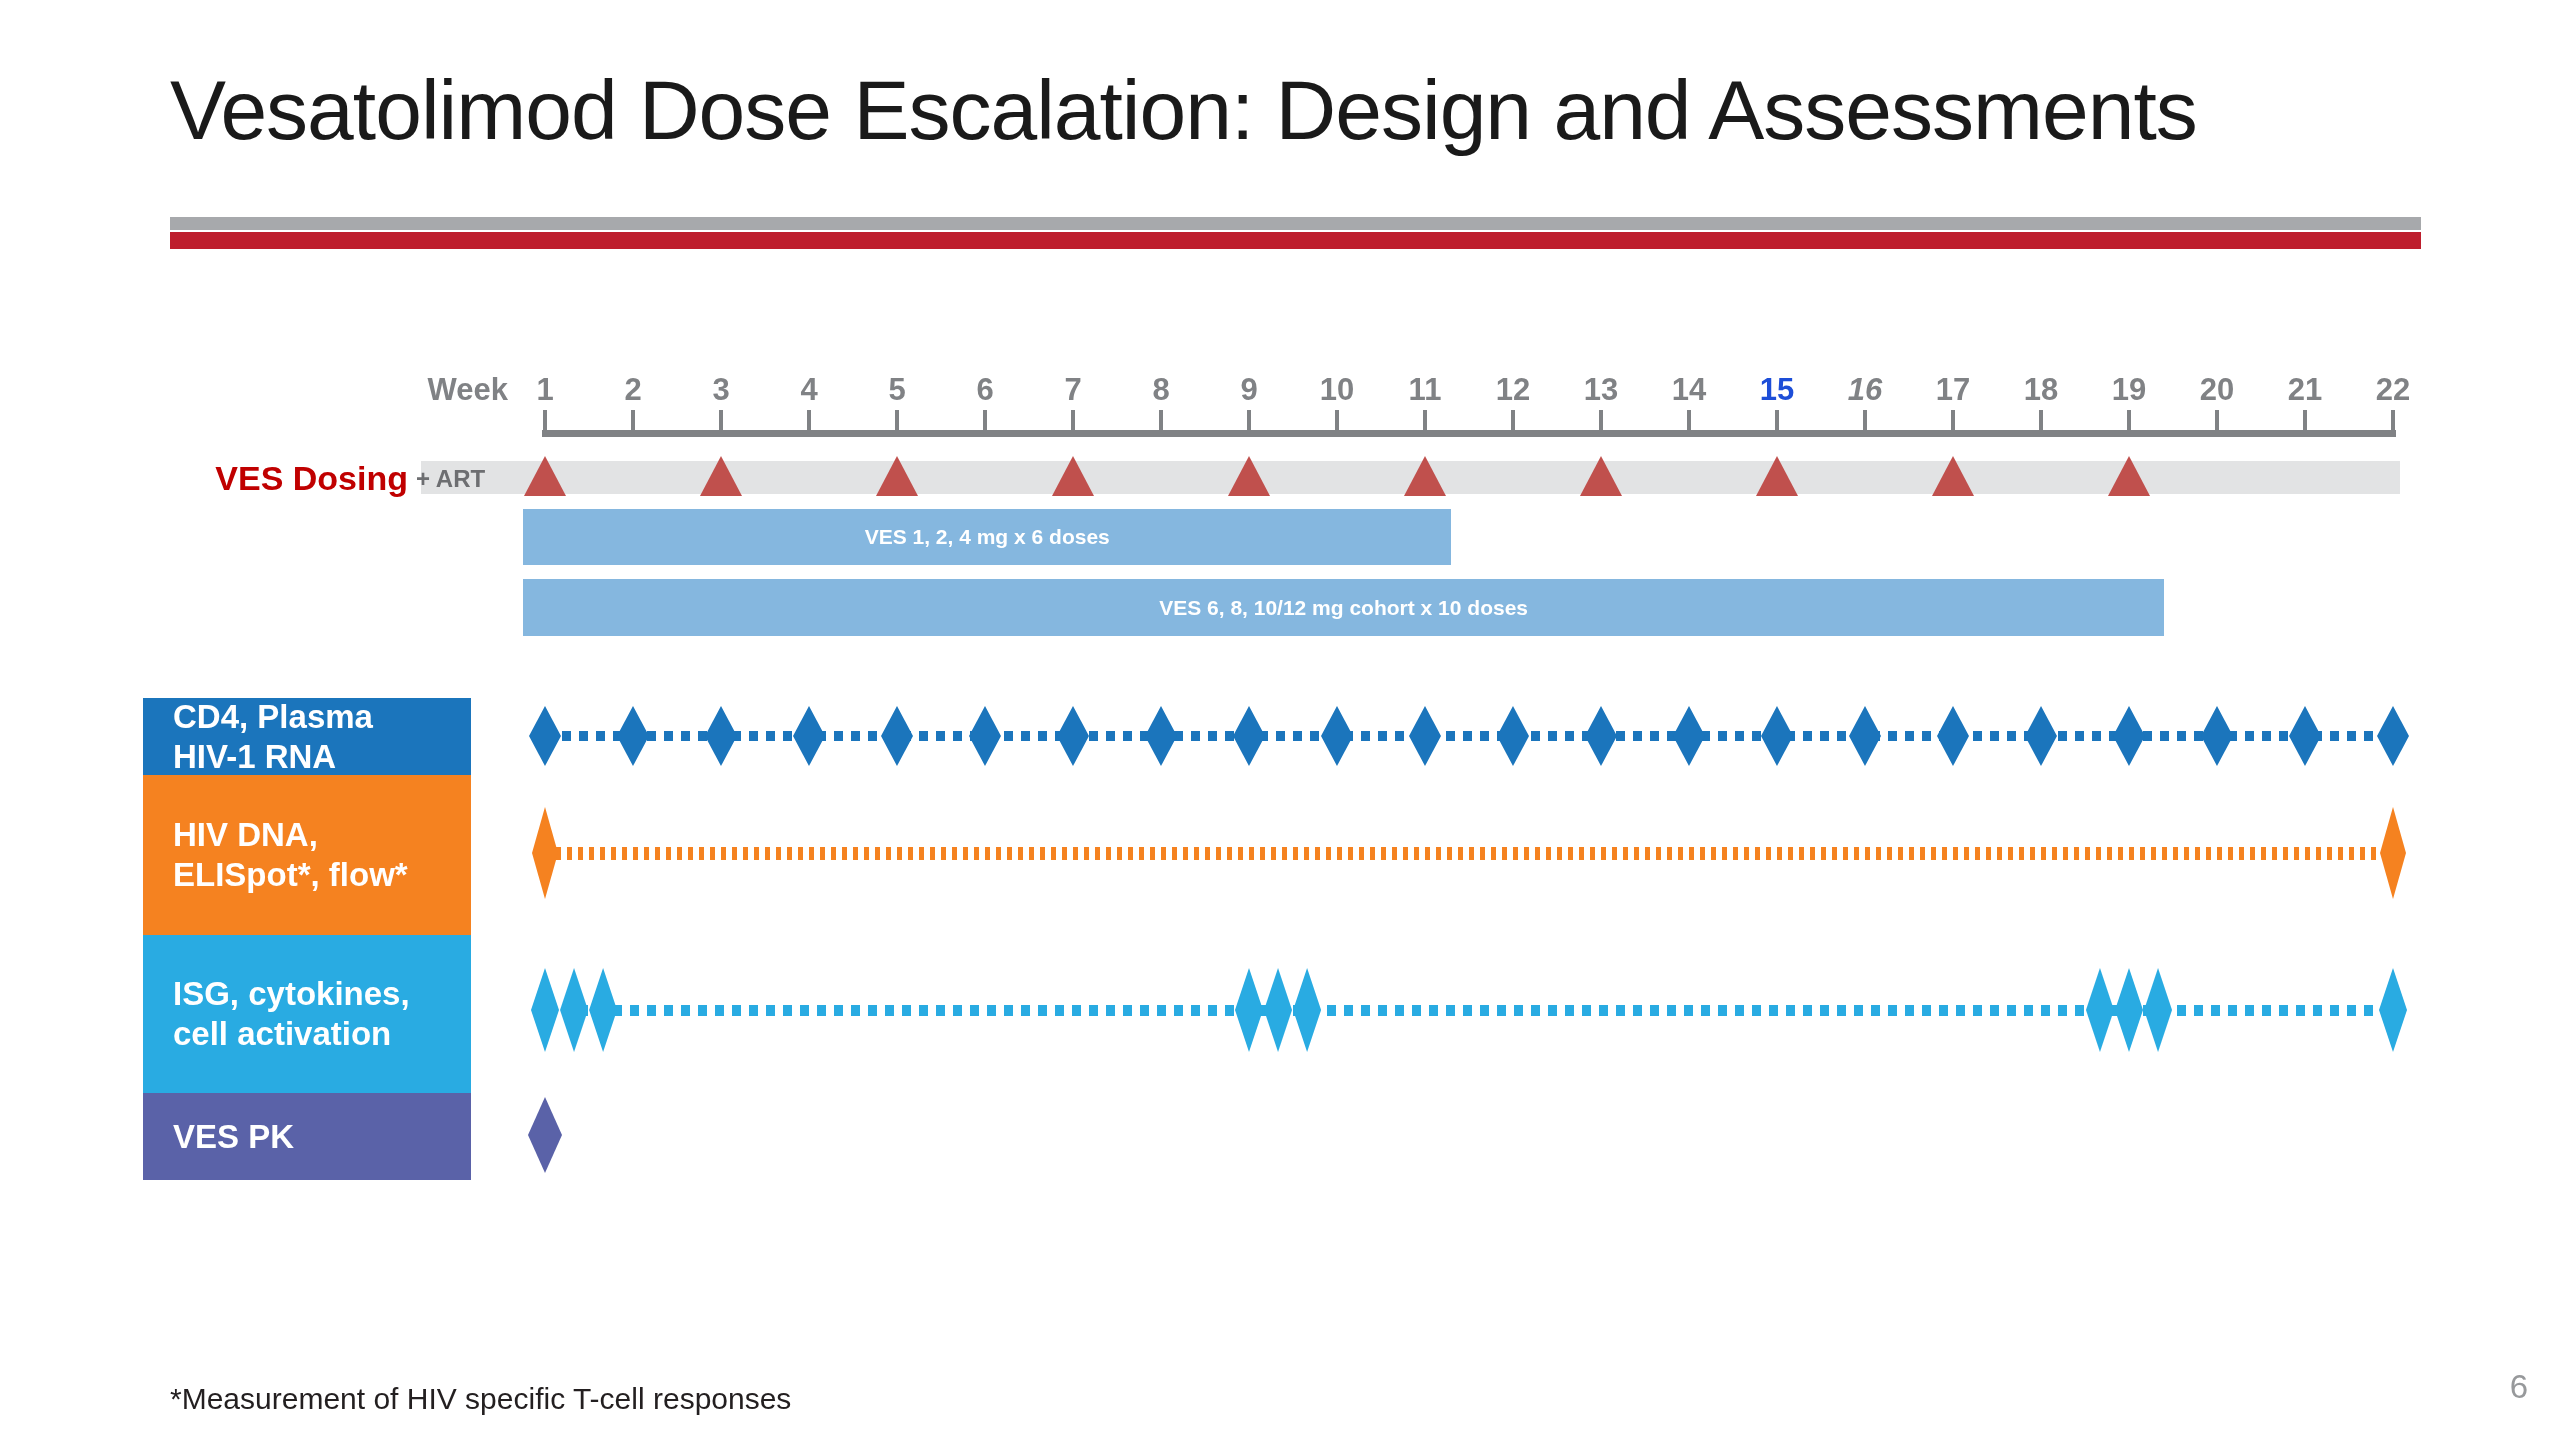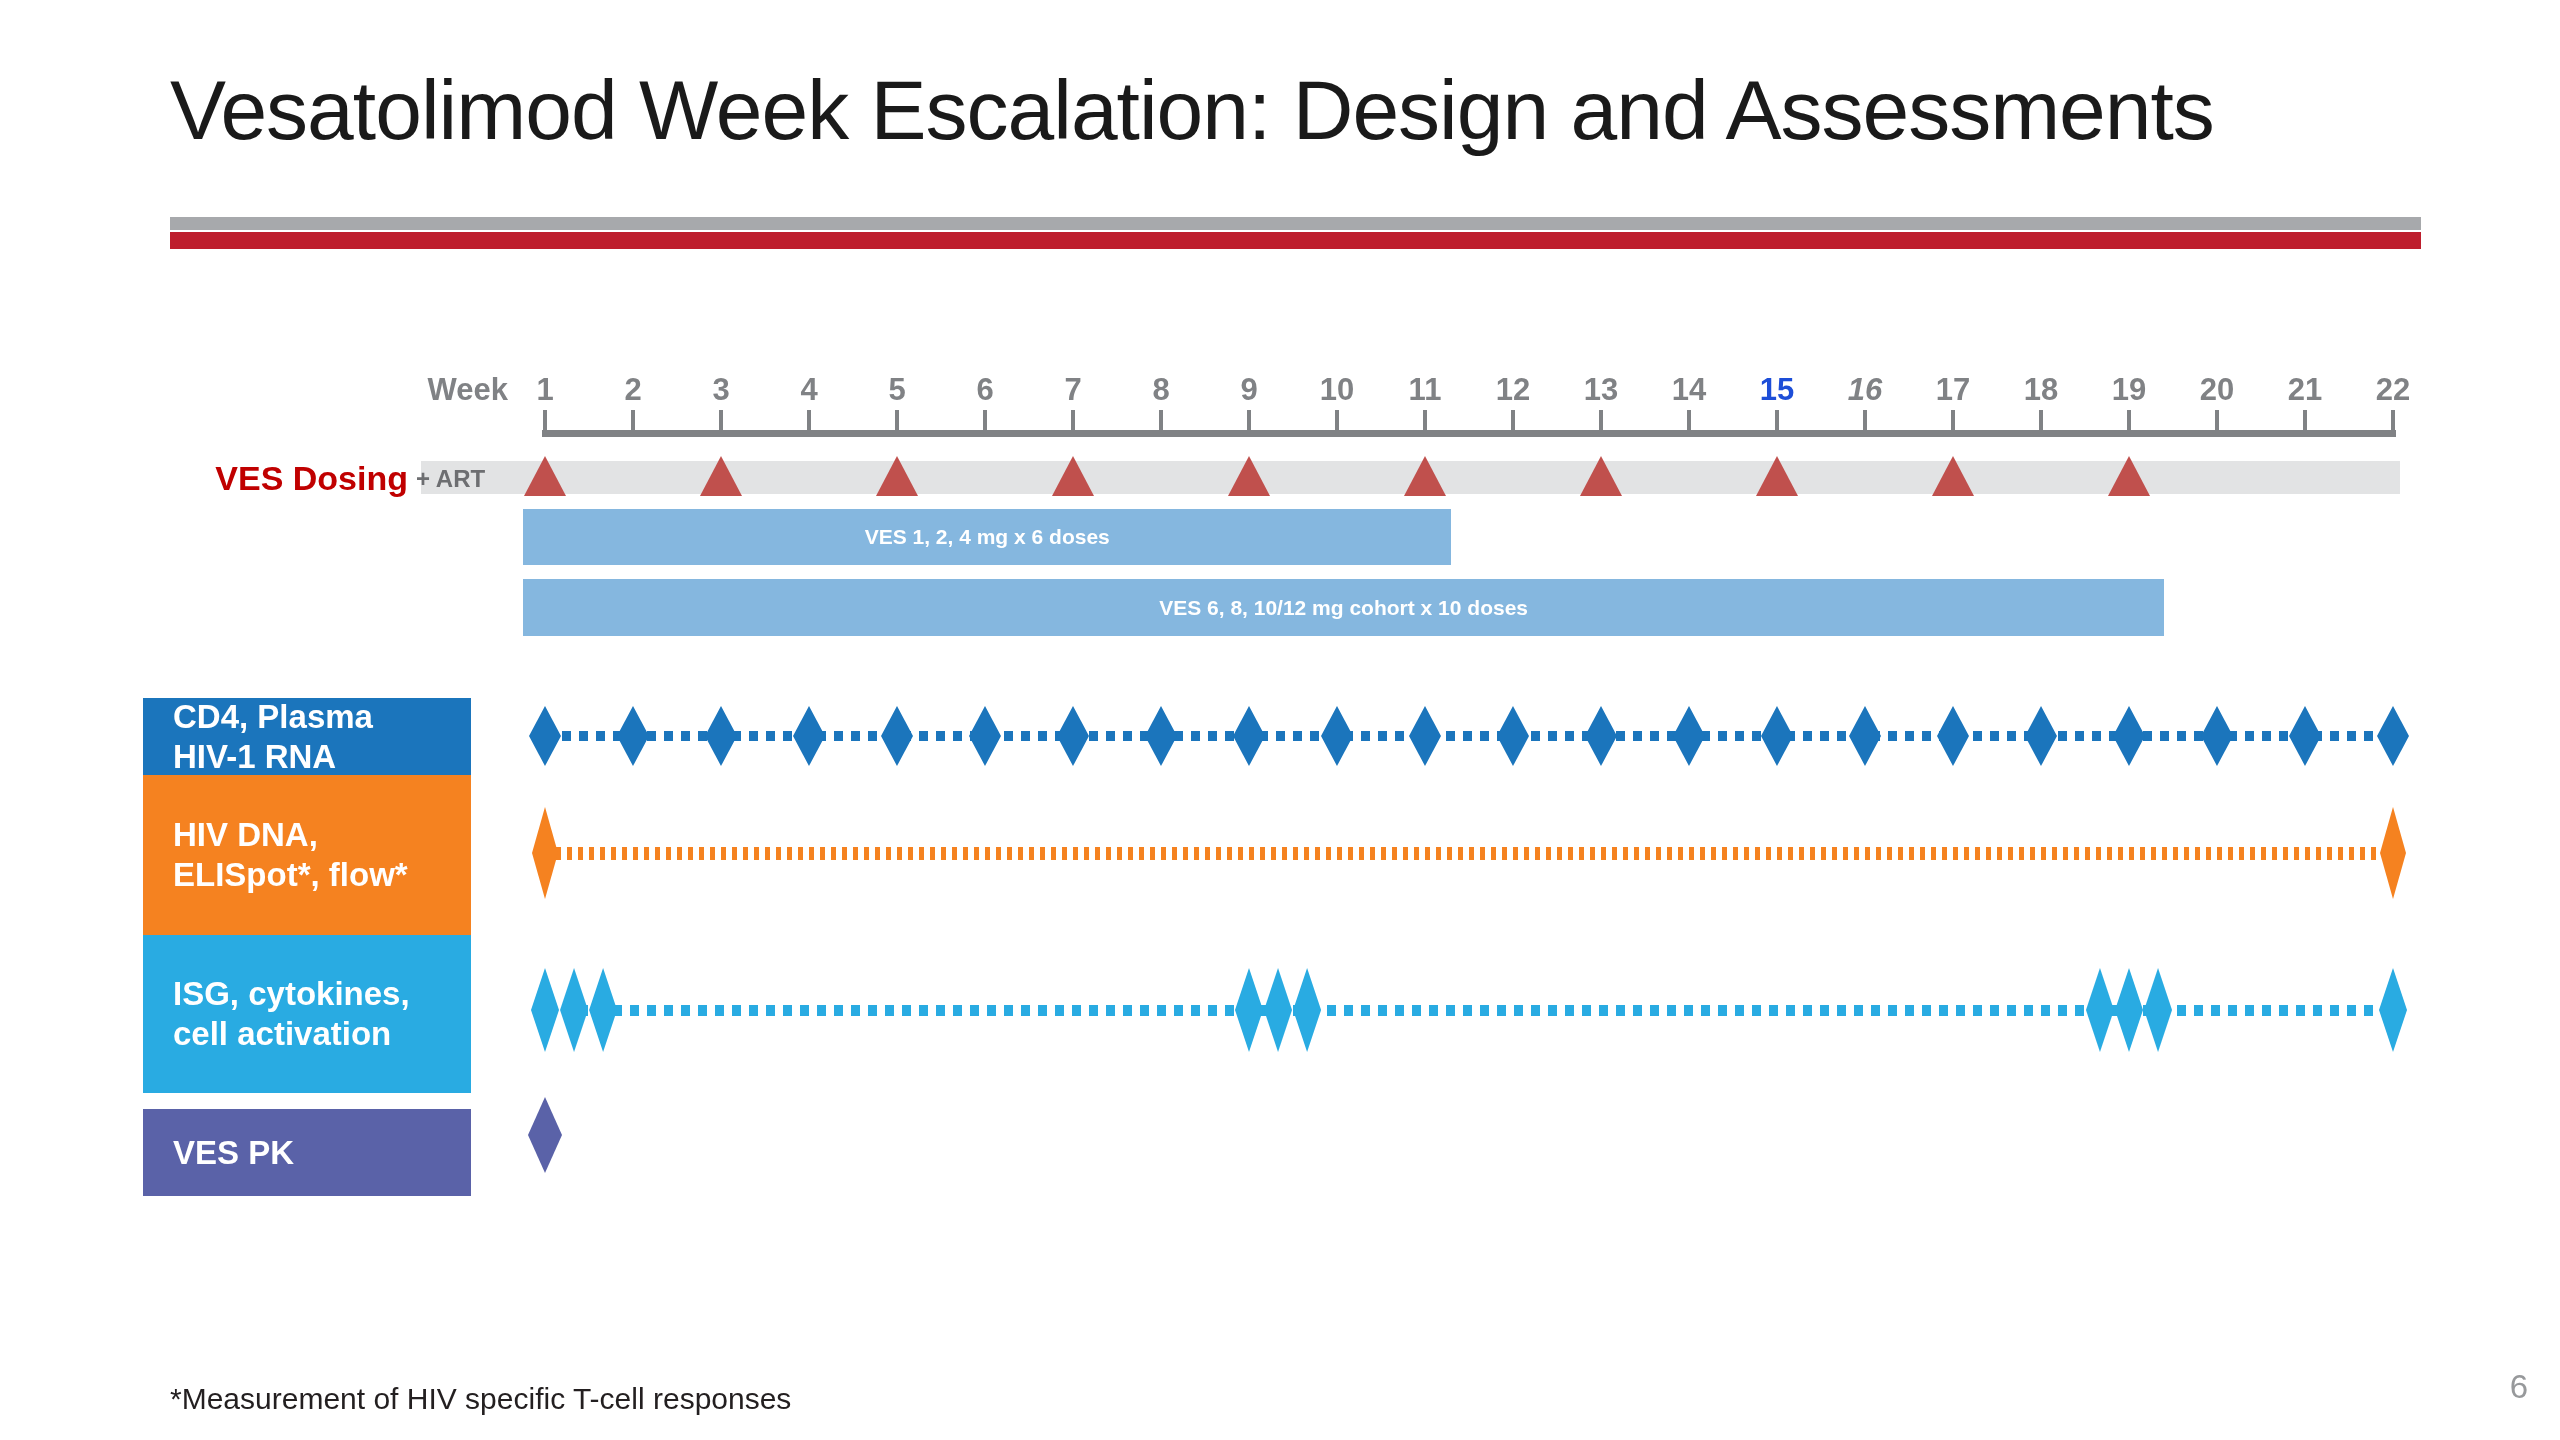--- a/index.html
+++ b/index.html
@@ -37,21 +37,21 @@
 
   .footnote { position:absolute; left:170px; top:1382px; font-size:30px; color:#231f20; }
   .page-number { position:absolute; left:2494px; top:1368px; width:50px; text-align:center;
     font-size:33px; }
 </style>
 </head>
 <body>
 
 <div class="stage">
 
-  <h1 class="slide-title">Vesatolimod Week Escalation: Design and Assessments</h1>
+  <h1 class="slide-title">Vesatolimod Dose Escalation: Design and Assessments</h1>
 
   <div class="divider divider-gray" style="background: rgb(167, 169, 172);"></div>
   <div class="divider divider-red" style="background: rgb(190, 30, 45);"></div>
 
   <div>
     <span class="week-axis-label" style="left: 330px; width: 178px; color: rgb(128, 130, 133);">Week</span>
     <div class="axis-line" style="left: 542px; width: 1854px; top: 430px; height: 7px; background: rgb(128, 130, 133);"></div>
     <div id="axis-marks">
         <div class="week-num" style="left: 515px; color: rgb(128, 130, 133);">1</div>
         <div class="tick" style="left: 543px; top: 410px; height: 24px; background: rgb(128, 130, 133);"></div>
@@ -168,21 +168,21 @@
       <div class="diamond" style="left: 531px; top: 968px; width: 28px; height: 84px; background: rgb(41, 171, 226);"></div>
       <div class="diamond" style="left: 560.04px; top: 968px; width: 28px; height: 84px; background: rgb(41, 171, 226);"></div>
       <div class="diamond" style="left: 589.08px; top: 968px; width: 28px; height: 84px; background: rgb(41, 171, 226);"></div>
       <div class="diamond" style="left: 1235px; top: 968px; width: 28px; height: 84px; background: rgb(41, 171, 226);"></div>
       <div class="diamond" style="left: 1264.04px; top: 968px; width: 28px; height: 84px; background: rgb(41, 171, 226);"></div>
       <div class="diamond" style="left: 1293.08px; top: 968px; width: 28px; height: 84px; background: rgb(41, 171, 226);"></div>
       <div class="diamond" style="left: 2085.96px; top: 968px; width: 28px; height: 84px; background: rgb(41, 171, 226);"></div>
       <div class="diamond" style="left: 2115px; top: 968px; width: 28px; height: 84px; background: rgb(41, 171, 226);"></div>
       <div class="diamond" style="left: 2144.04px; top: 968px; width: 28px; height: 84px; background: rgb(41, 171, 226);"></div>
       <div class="diamond" style="left: 2379px; top: 968px; width: 28px; height: 84px; background: rgb(41, 171, 226);"></div>
-      <div class="row-box" style="top: 1093px; height: 87px; background: rgb(90, 98, 168); margin-top: 16px;">
+      <div class="row-box" style="top: 1093px; height: 87px; background: rgb(90, 98, 168);">
         <span>VES PK</span>
       </div>
       <div class="diamond" style="left: 528px; top: 1097px; width: 34px; height: 76px; background: rgb(90, 98, 168);"></div>
     </div>
 
   <div class="footnote">*Measurement of HIV specific T-cell responses</div>
   <div class="page-number" style="color: rgb(151, 153, 155);">6</div>
 
 </div>
 

